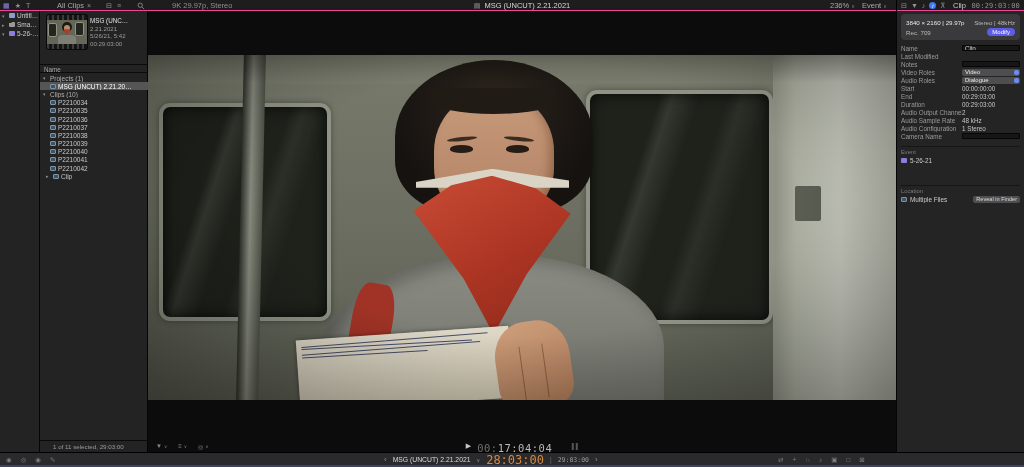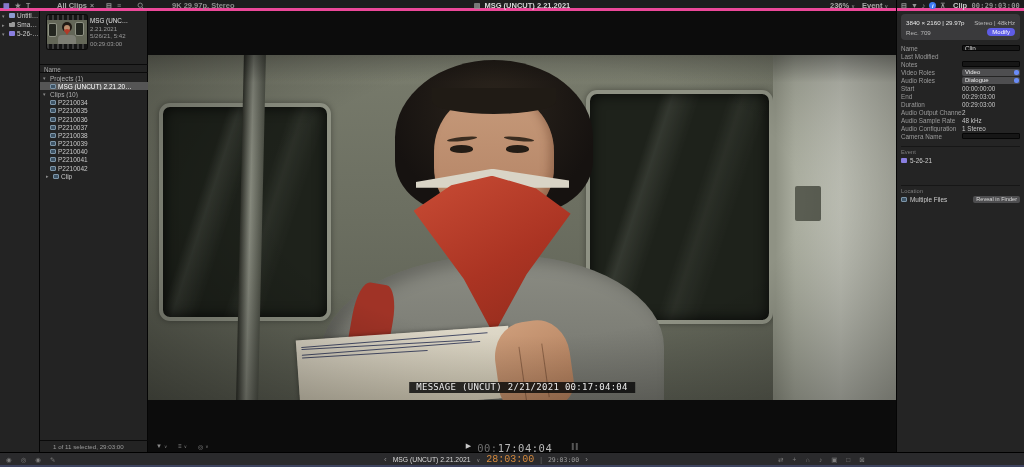--- a/index.html
+++ b/index.html
@@ -3,21 +3,21 @@
 <meta charset="utf-8">
 <style>
   * { margin:0; padding:0; box-sizing:border-box; }
   html,body { width:1024px; height:467px; background:#141414; overflow:hidden;
     font-family:"Liberation Sans", sans-serif; -webkit-user-select:none; user-select:none; }
   .mono { font-family:"DejaVu Sans Mono", monospace; }
   #app { position:relative; width:1024px; height:467px; }
 
   
   #top-bar { position:absolute; left:0; top:0; width:1024px; height:11px; background:#1d1d1d;
-    border-bottom:3px solid #ec4899; z-index:30;font-weight:bold; }
+    border-bottom:1px solid #ec4899; z-index:30; }
   #top-bar .abs { position:absolute; top:0; height:11px; display:flex; align-items:center; gap:5px; }
   .tb-icon { font-size:7px; color:#939393; line-height:11px; }
   .tb-icon.active-lib { color:#8d80d8; }
   .tb-text { font-size:7.5px; color:#a8a8a8; white-space:nowrap; }
   .caret { font-size:5px; color:#7b7b7b; }
   .tb-title { font-size:7.5px; color:#d6d6d6; white-space:nowrap; }
   .tb-tc { font-size:7px; color:#8d8d8d; letter-spacing:0.2px; }
   .info-circle { width:7px; height:7px; border-radius:50%; background:#3e7bf5; color:#fff;
     font-size:5.5px; display:flex; align-items:center; justify-content:center; font-style:italic; }
   .tb-divider { position:absolute; left:896px; top:0; width:1px; height:11px; background:#000; }
@@ -169,21 +169,21 @@
   
   #bottom-bar { position:absolute; left:0; top:452px; width:1024px; height:15px; background:#2a2a2c;
     border-top:1px solid #000; }
   .bb { position:absolute; top:0; height:13px; display:flex; align-items:center; }
   .bb-left { left:6px; gap:9px; }
   .bb-left .g { font-size:6.5px; color:#7e7e7e; }
   .bb-center { left:384px; gap:6px; }
   .bb-nav { font-size:8px; color:#8d8d8d; }
   .bb-project { font-size:6.8px; color:#d9d9d9; white-space:nowrap; }
   .bb-caret { font-size:5px; color:#8d8d8d; }
-  .bb-tc-sel { font-size:10px; color:var(--timecode_orange,#d5893c);font-family:Liberation Mono, monospace; }
+  .bb-tc-sel { font-size:12px; color:var(--timecode_orange,#d5893c); }
   .bb-tc-sep { font-size:6.5px; color:#6e6e6e; }
   .bb-tc-tot { font-size:6.5px; color:#9a9a9a; }
   .bb-right { left:778px; gap:9px; }
   .bb-right .g { font-size:6.5px; color:#7e7e7e; }
   #bottom-edge { position:absolute; left:0; bottom:0; width:100%; height:2px; background:#3d4360; }
 </style>
 </head>
 <body>
 
 <div id="app">
@@ -388,21 +388,20 @@
           <div class="ln w2"></div>
           <div class="ln w3"></div>
           <div class="ln w4"></div>
       </div>
       <div class="sc hand">
           <i class="f1"></i>
           <i class="f2"></i>
         </div>
       <div class="sc pole"></div>
       <div class="sc vignette"></div>
-      <div id="tc-overlay" class="mono">MESSAGE (UNCUT) 2/21/2021 00:17:04:04</div>
     </div>
     <div id="transport">
       <div class="v-tools">
         <span class="v-tool">
           <span class="g">▼</span>
           <span class="caret">∨</span>
         </span>
         <span class="v-tool">
           <span class="g">≡</span>
           <span class="caret">∨</span>

